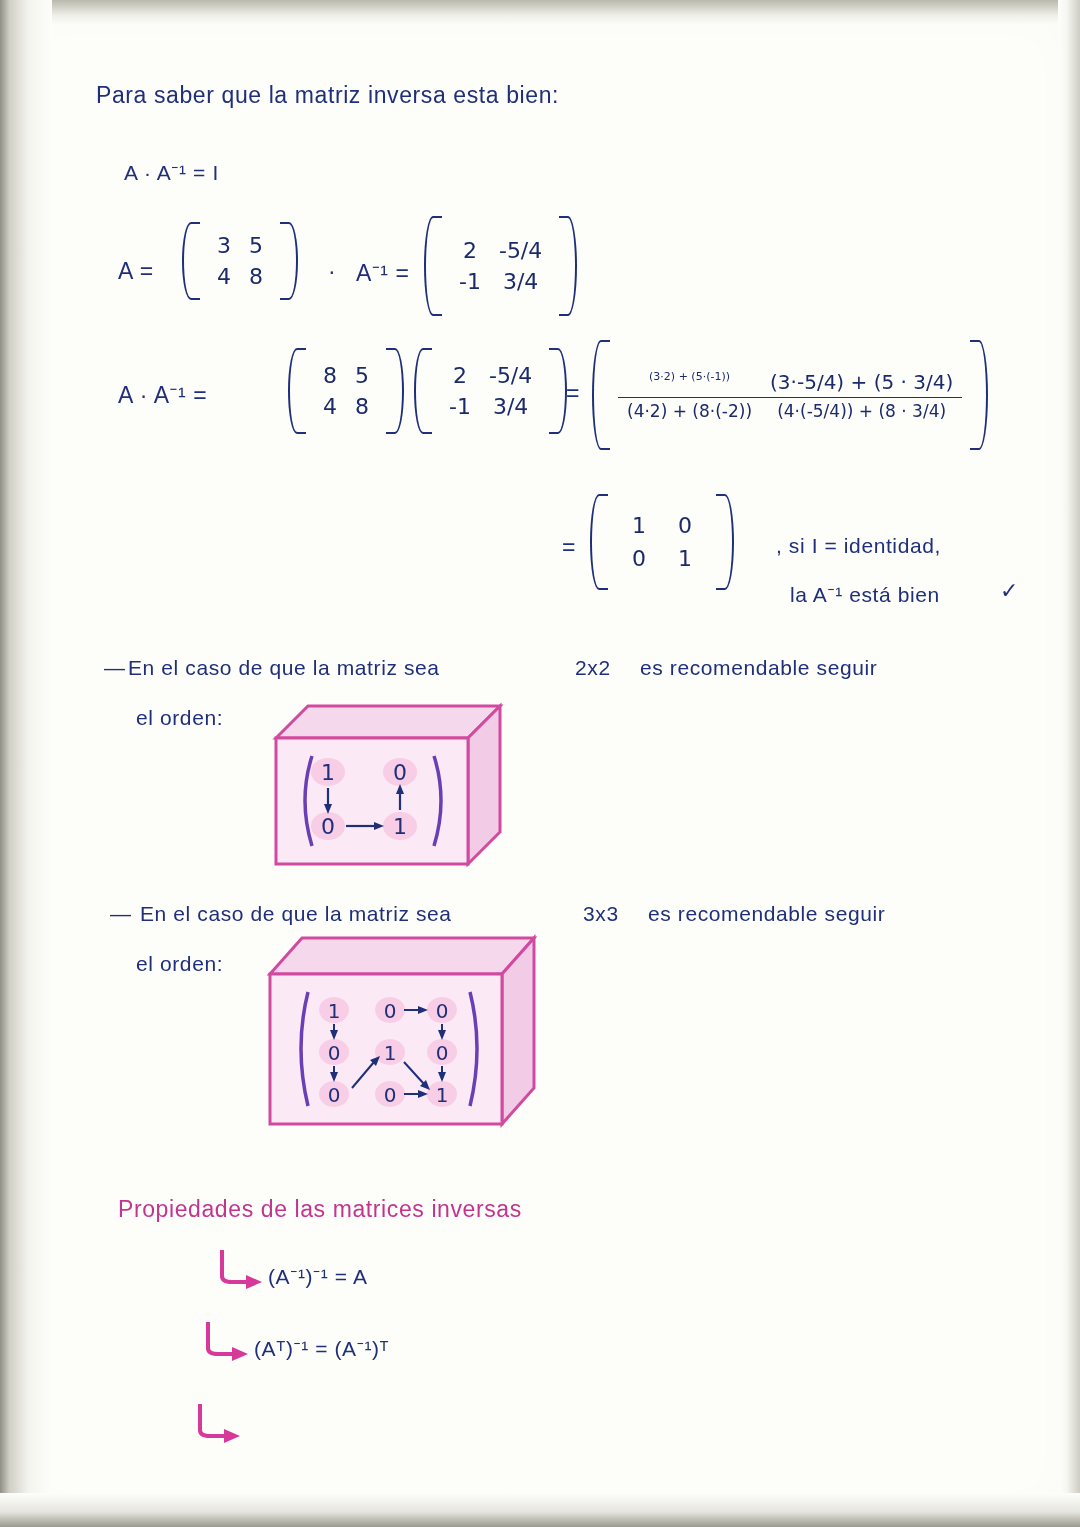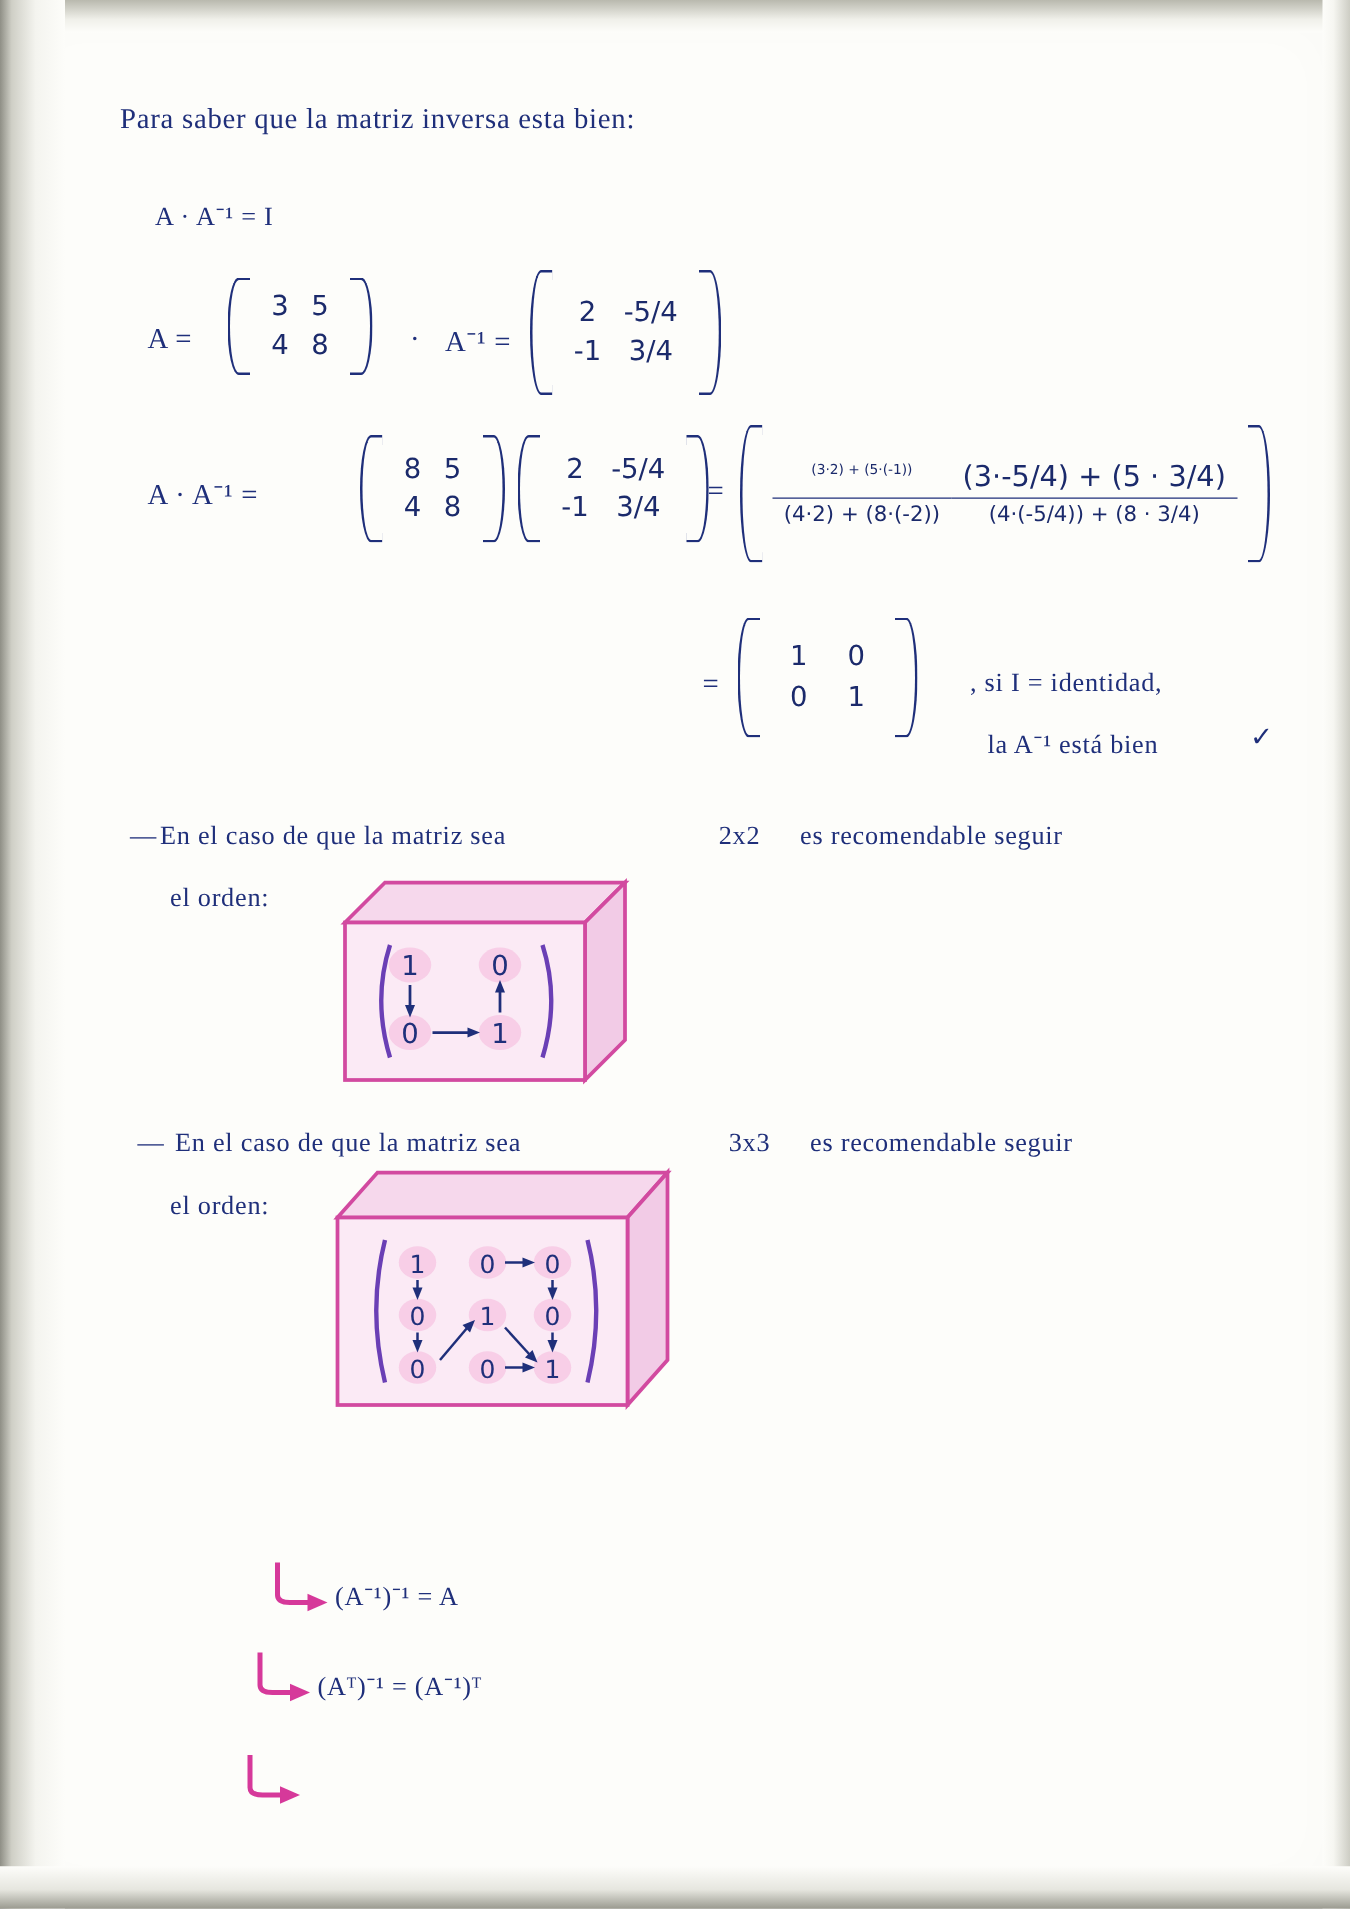--- a/index.html
+++ b/index.html
@@ -33,21 +33,21 @@
     background: linear-gradient(to top, #9a9a90 0%, #e6e6df 45%, #fdfdfa 100%);
     pointer-events: none;
   }
   .edge-right {
     position: absolute; right: 0; top: 0; width: 22px; height: 100%;
     background: linear-gradient(to left, #cdcdc4 0%, #f6f6f1 60%, #fdfdfa 100%);
     pointer-events: none;
   }
 
   .hand {
-    font-family: Liberation Serif, serif;
+    font-family: Liberation Sans, sans-serif;
     letter-spacing: 0.6px;
     color: #1f2f7a;
   }
   .ln { position: absolute; white-space: pre; }
 
   .t1 { font-size: 21px; }
   .t2 { font-size: 23px; }
   .t3 { font-size: 21px; }
 
   .pink { color: #c2358f; }
@@ -147,21 +147,21 @@
     </div>
     <div class="par r"></div>
   </div>
 
   <div class="ln hand t2" style="left:566px; top:380px;">=</div>
 
   <div class="mat" style="left:592px; top:340px; height:110px;">
     <div class="par l"></div>
     <div class="cells" style="grid-template-columns:auto auto;">
       <div style="font-size:11px; border-bottom:1.4px solid #1f2f7a;">(3·2) + (5·(-1))</div>
-      <div style="font-size:23px; border-bottom:1.4px solid #1f2f7a;">(3·-5/4) + (5 · 3/4)</div>
+      <div style="font-size:20px; border-bottom:1.4px solid #1f2f7a;">(3·-5/4) + (5 · 3/4)</div>
       <div style="font-size:17px;">(4·2) + (8·(-2))</div>
       <div style="font-size:17px;">(4·(-5/4)) + (8 · 3/4)</div>
     </div>
     <div class="par r"></div>
   </div>
 
   <div class="ln hand t2" style="left:562px; top:534px;">=</div>
 
   <div class="mat" style="left:590px; top:494px; height:96px;">
     <div class="par l"></div>
@@ -266,20 +266,21 @@
       <polygon points="118,126 108,130 114,136" fill="#1f2f7a"></polygon>
 
       <line x1="142" y1="132" x2="162" y2="154" stroke="#1f2f7a" stroke-width="2"></line>
       <polygon points="168,160 164,150 158,156" fill="#1f2f7a"></polygon>
 
       <line x1="142" y1="164" x2="158" y2="164" stroke="#1f2f7a" stroke-width="2"></line>
       <polygon points="166,164 156,160 156,168" fill="#1f2f7a"></polygon>
     </svg>
   </div>
 
+  <div class="ln hand t2 pink" style="left:118px; top:1196px;">Propiedades de las matrices inversas</div>
 
   <svg class="arrows" width="1080" height="1527" style="left:0;top:0;">
     <path d="M 222 1250 L 222 1276 Q 222 1282 232 1282 L 248 1282" stroke="#d6399a" stroke-width="4" fill="none"></path>
     <polygon points="262,1282 246,1275 246,1289" fill="#d6399a"></polygon>
     <path d="M 208 1322 L 208 1348 Q 208 1354 218 1354 L 234 1354" stroke="#d6399a" stroke-width="4" fill="none"></path>
     <polygon points="248,1354 232,1347 232,1361" fill="#d6399a"></polygon>
     <path d="M 200 1404 L 200 1430 Q 200 1436 210 1436 L 226 1436" stroke="#d6399a" stroke-width="4" fill="none"></path>
     <polygon points="240,1436 224,1429 224,1443" fill="#d6399a"></polygon>
   </svg>
 

